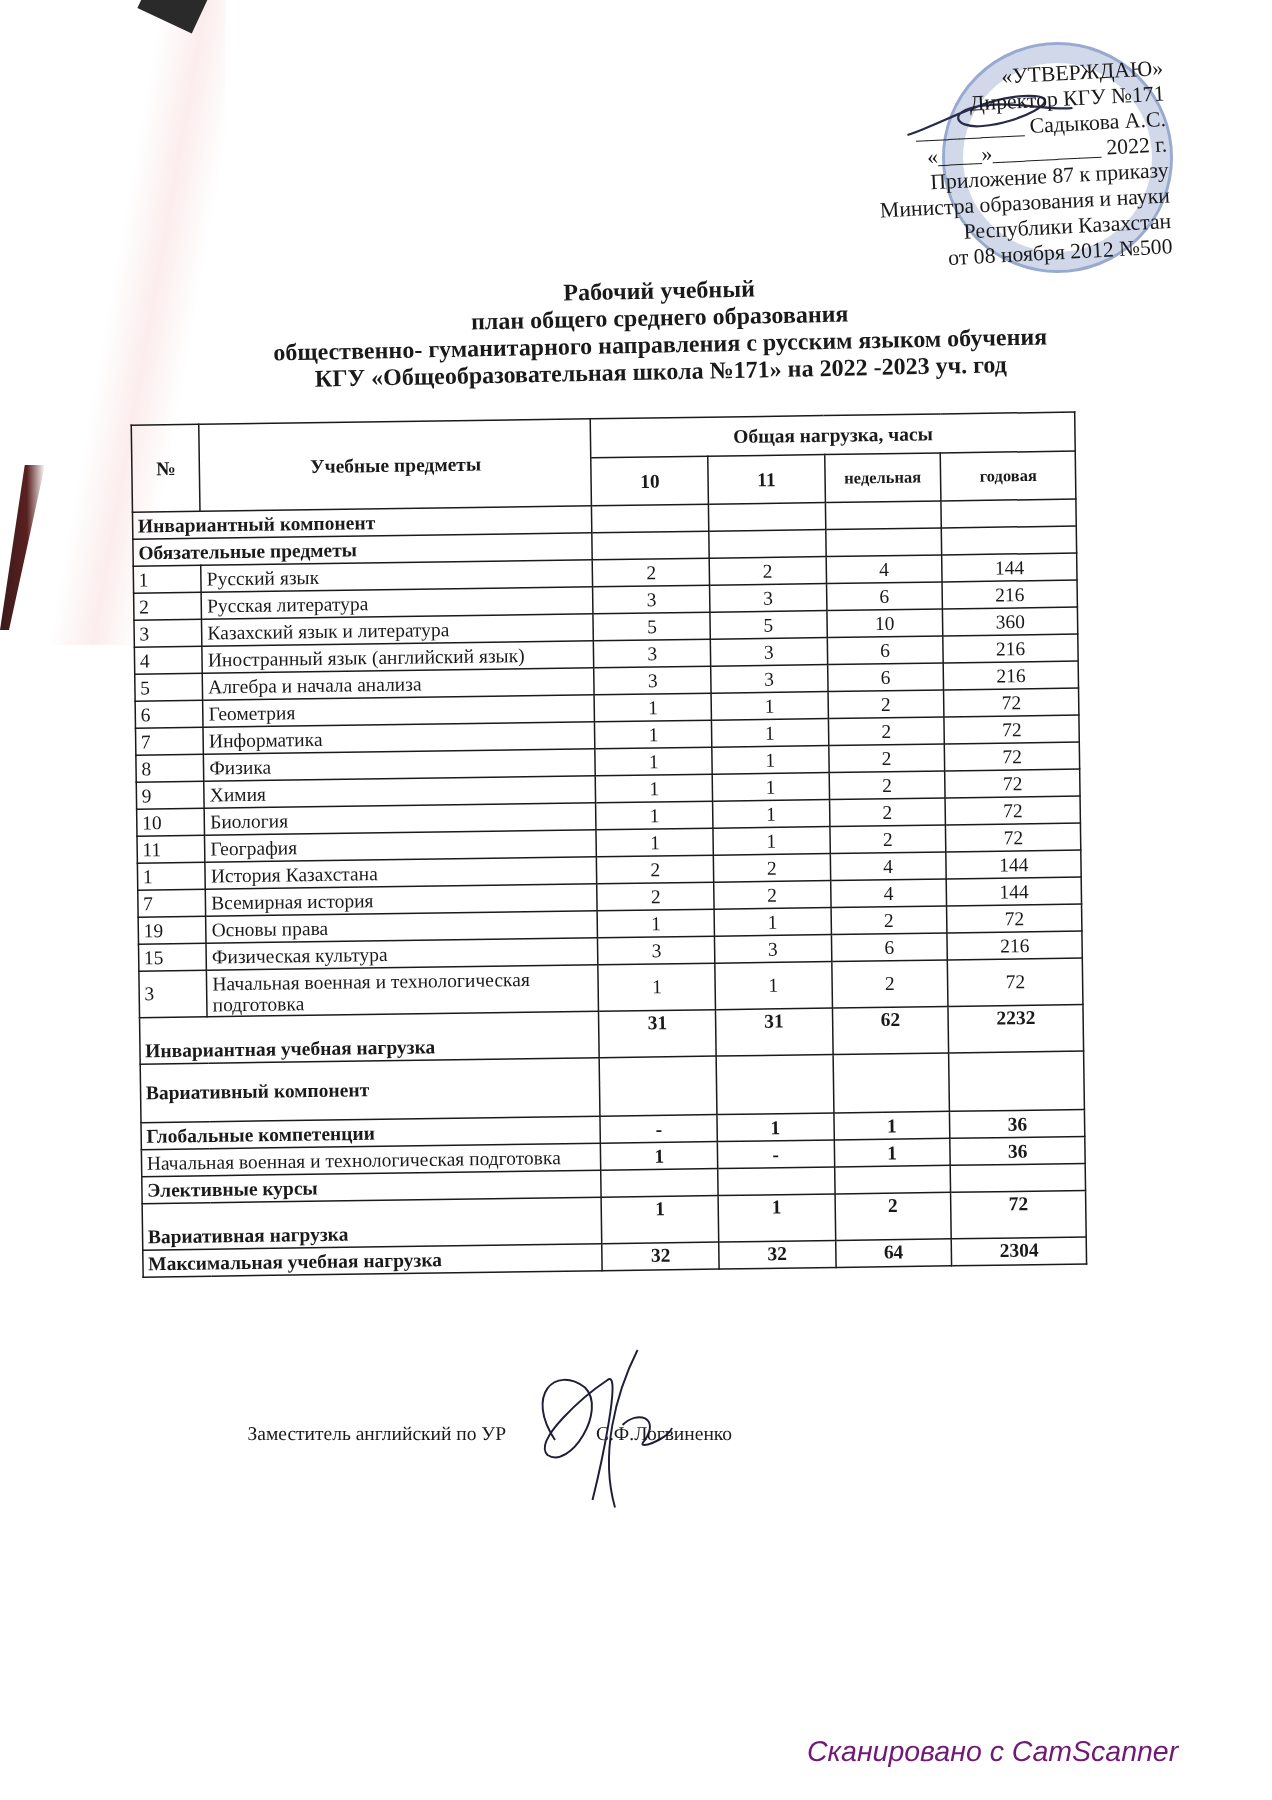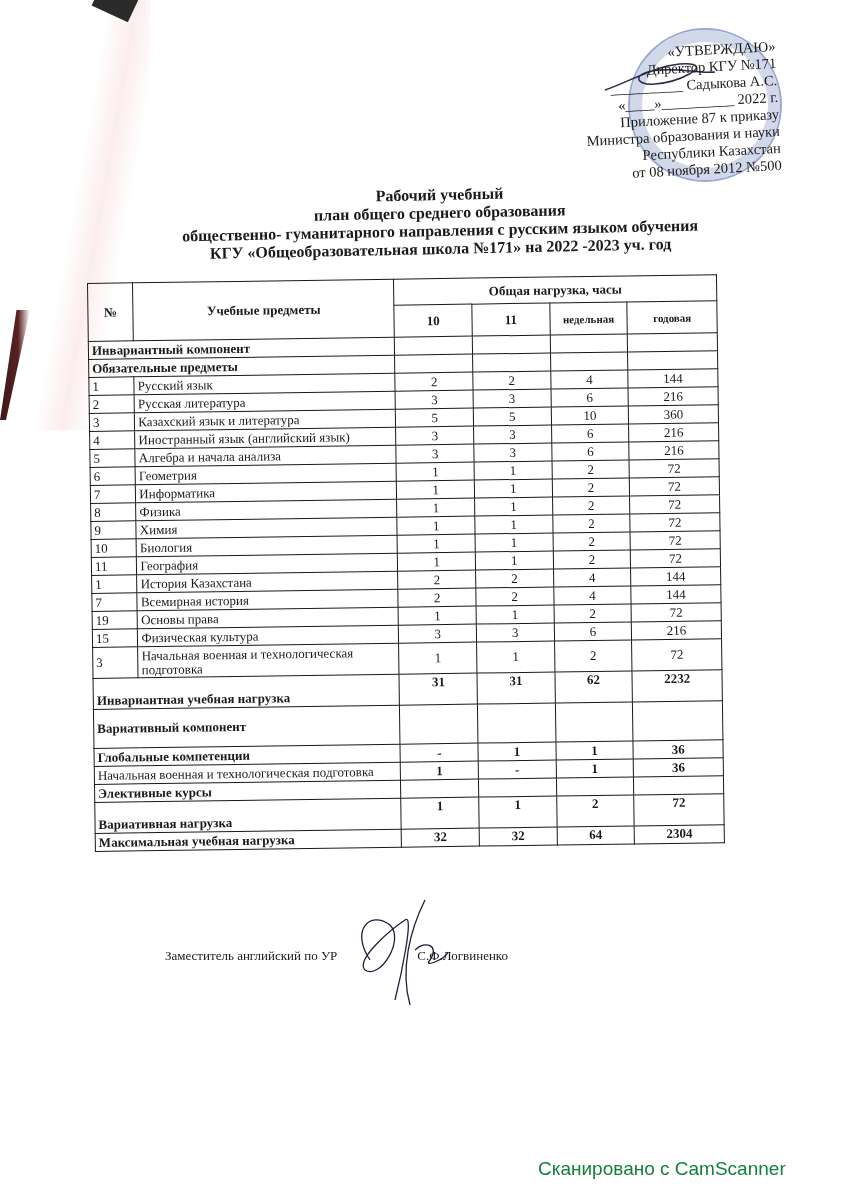--- a/index.html
+++ b/index.html
@@ -70,28 +70,28 @@
     .small { font-size: 11px; }
     .num { text-align: center; }
     .tall td { height: 30px; }
     .b td.num, .b td { font-weight: bold; }
     .subj-2line { line-height: 14px; }
 
     .signature {
       position: absolute; left: 165px; top: 948px; font-size: 13px;
       white-space: nowrap;
     }
-    .signature .sig-name { margin-left: 80px; }
+    .signature .sig-name { margin-left: 60px; }
     .deputy-sig {
       position: absolute; left: 330px; top: 890px; width: 150px; height: 120px;
     }
     .camscanner {
       position: absolute; left: 538px; top: 1158px;
       font-family: "Liberation Sans", "DejaVu Sans", sans-serif;
-      font-size: 19px; color: #15803d; white-space: nowrap;
+      font-size: 19px; color: #701a75; white-space: nowrap; font-style: italic;
     }
   </style>
 </head>
 <body>
 
 <div class="page-edge">
   <div class="fold"></div>
   <div class="scan-shadow-top"></div>
   <div class="scan-shadow-left"></div>
 </div>

